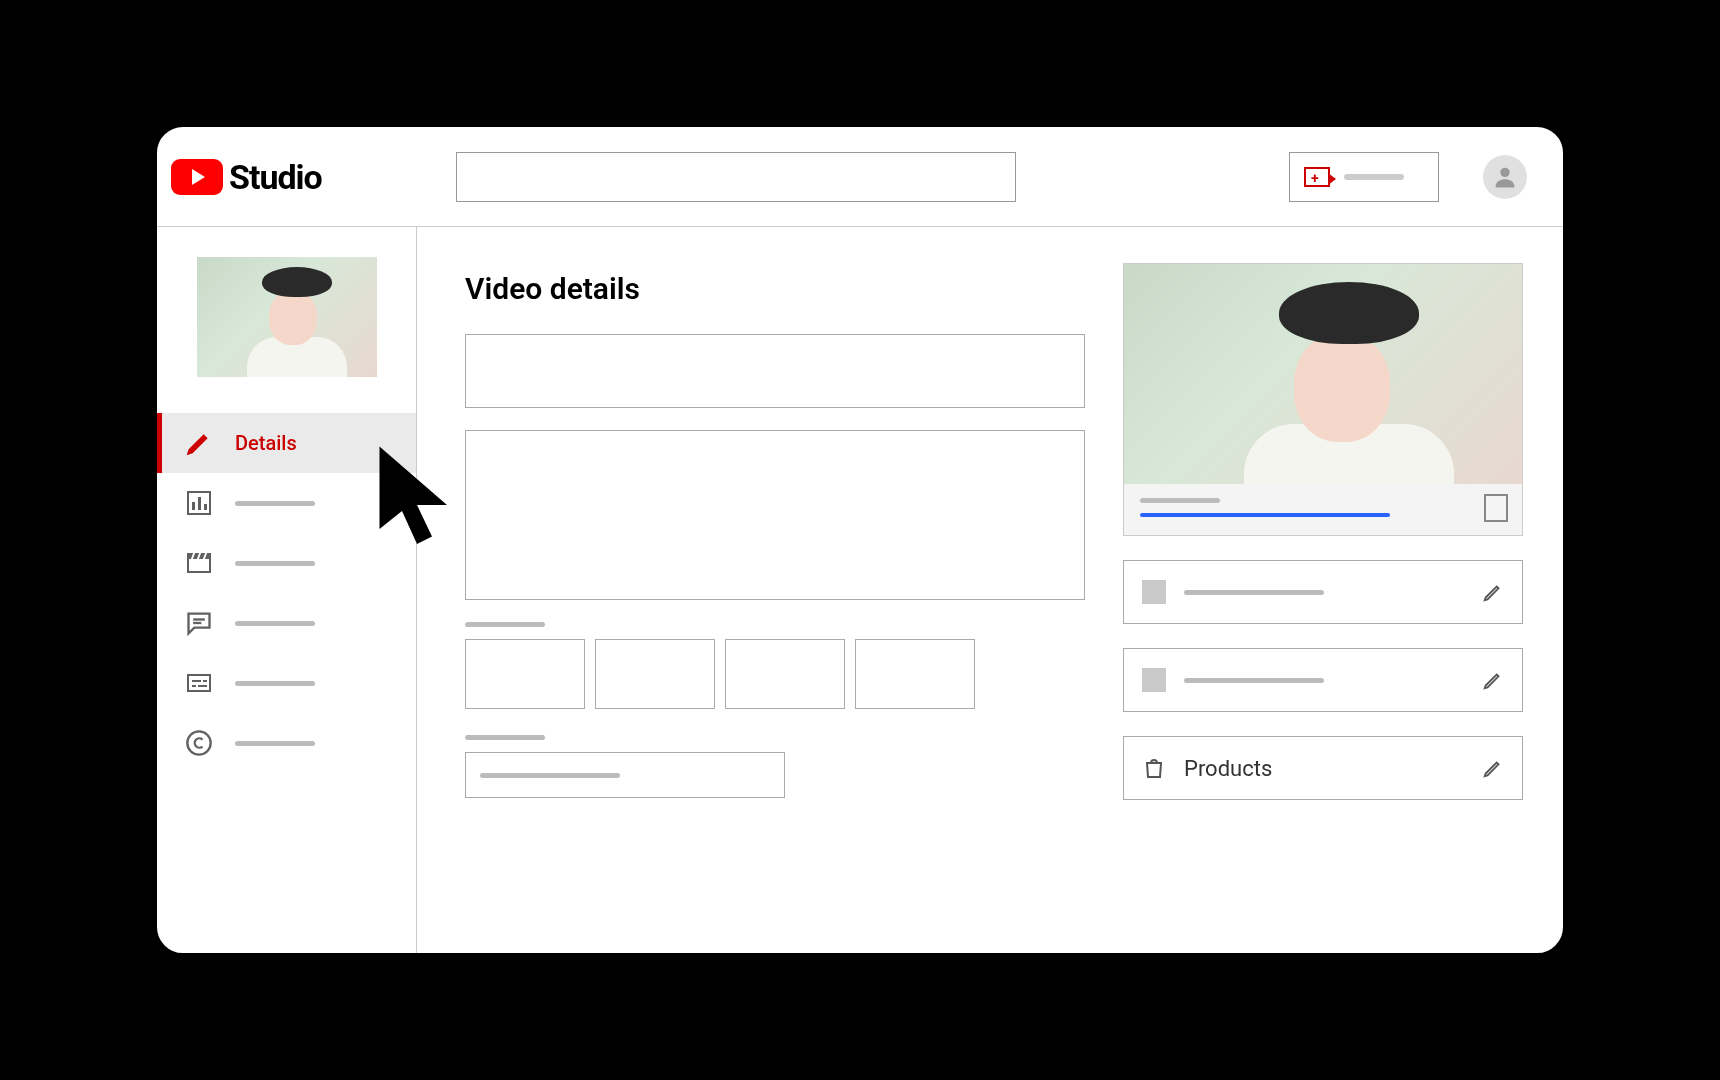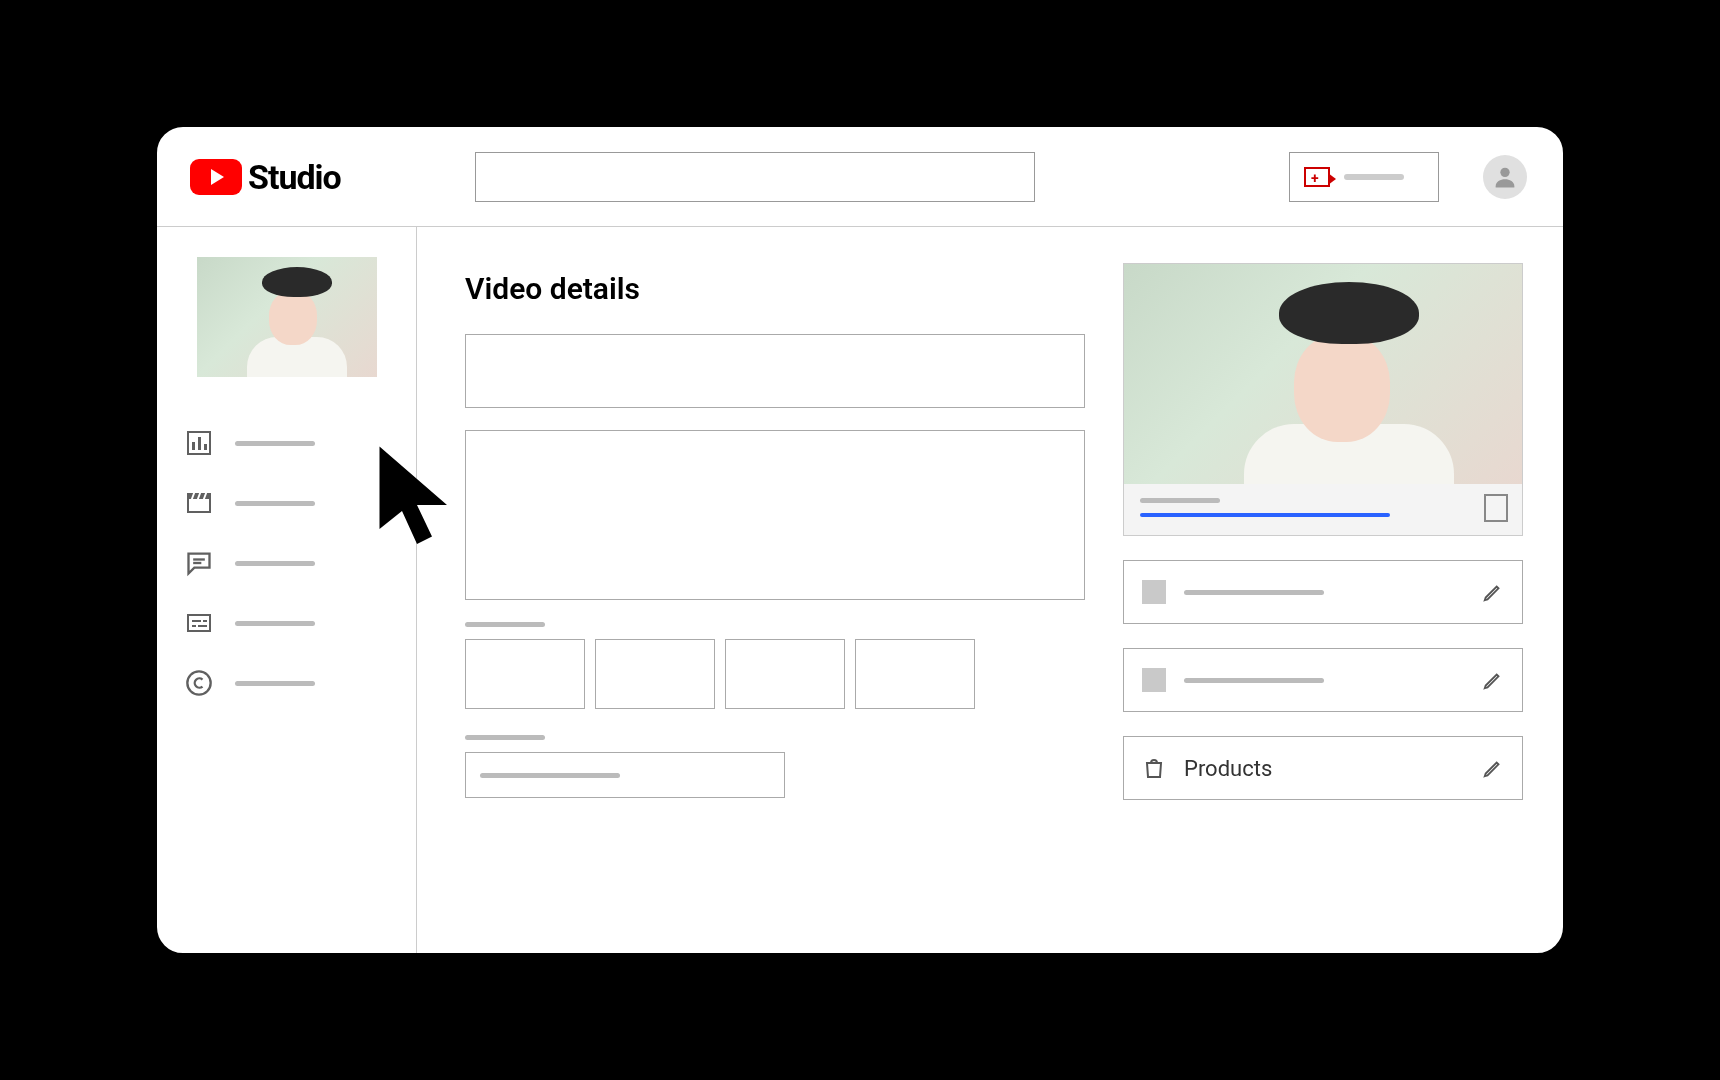--- a/index.html
+++ b/index.html
@@ -21,21 +21,21 @@
     border: 2px solid #000;
     overflow: hidden;
     position: relative;
   }
   
   .header {
     height: 100px;
     border-bottom: 1.5px solid #ccc;
     display: flex;
     align-items: center;
-    padding: 0 36px 0 33px;
+    padding: 0 36px 0 14px;
     gap: 24px;
   }
   .logo {
     display: flex;
     align-items: center;
     gap: 6px;
     margin-right: 110px;
   }
   .logo-play {
     width: 52px; height: 36px;
@@ -257,20 +257,28 @@
 
   <div class="body">
 
     <div class="sidebar">
       <div class="sb-thumb">
         <div class="body2"></div>
           <div class="face"></div>
           <div class="hat"></div>
       </div>
 
+      <div class="nav-item active">
+        <span class="nav-icon">
+          <svg class="ico" viewBox="0 0 24 24">
+              <path d="M3 21l3-1 12-12-2-2L4 18l-1 3z" fill="#CC0000" stroke="#CC0000"></path>
+            </svg>
+        </span>
+        <span class="nav-label">Details</span>
+      </div>
 
       <div class="nav-item">
         <span class="nav-icon">
           <span class="nav-icon-box" style="position:relative">
             <span style="position:absolute;left:3px;bottom:3px;width:3px;height:8px;background:#606060"></span>
             <span style="position:absolute;left:9px;bottom:3px;width:3px;height:13px;background:#606060"></span>
             <span style="position:absolute;left:15px;bottom:3px;width:3px;height:6px;background:#606060"></span>
           </span>
         </span>
         <span class="nav-placeholder"></span>

